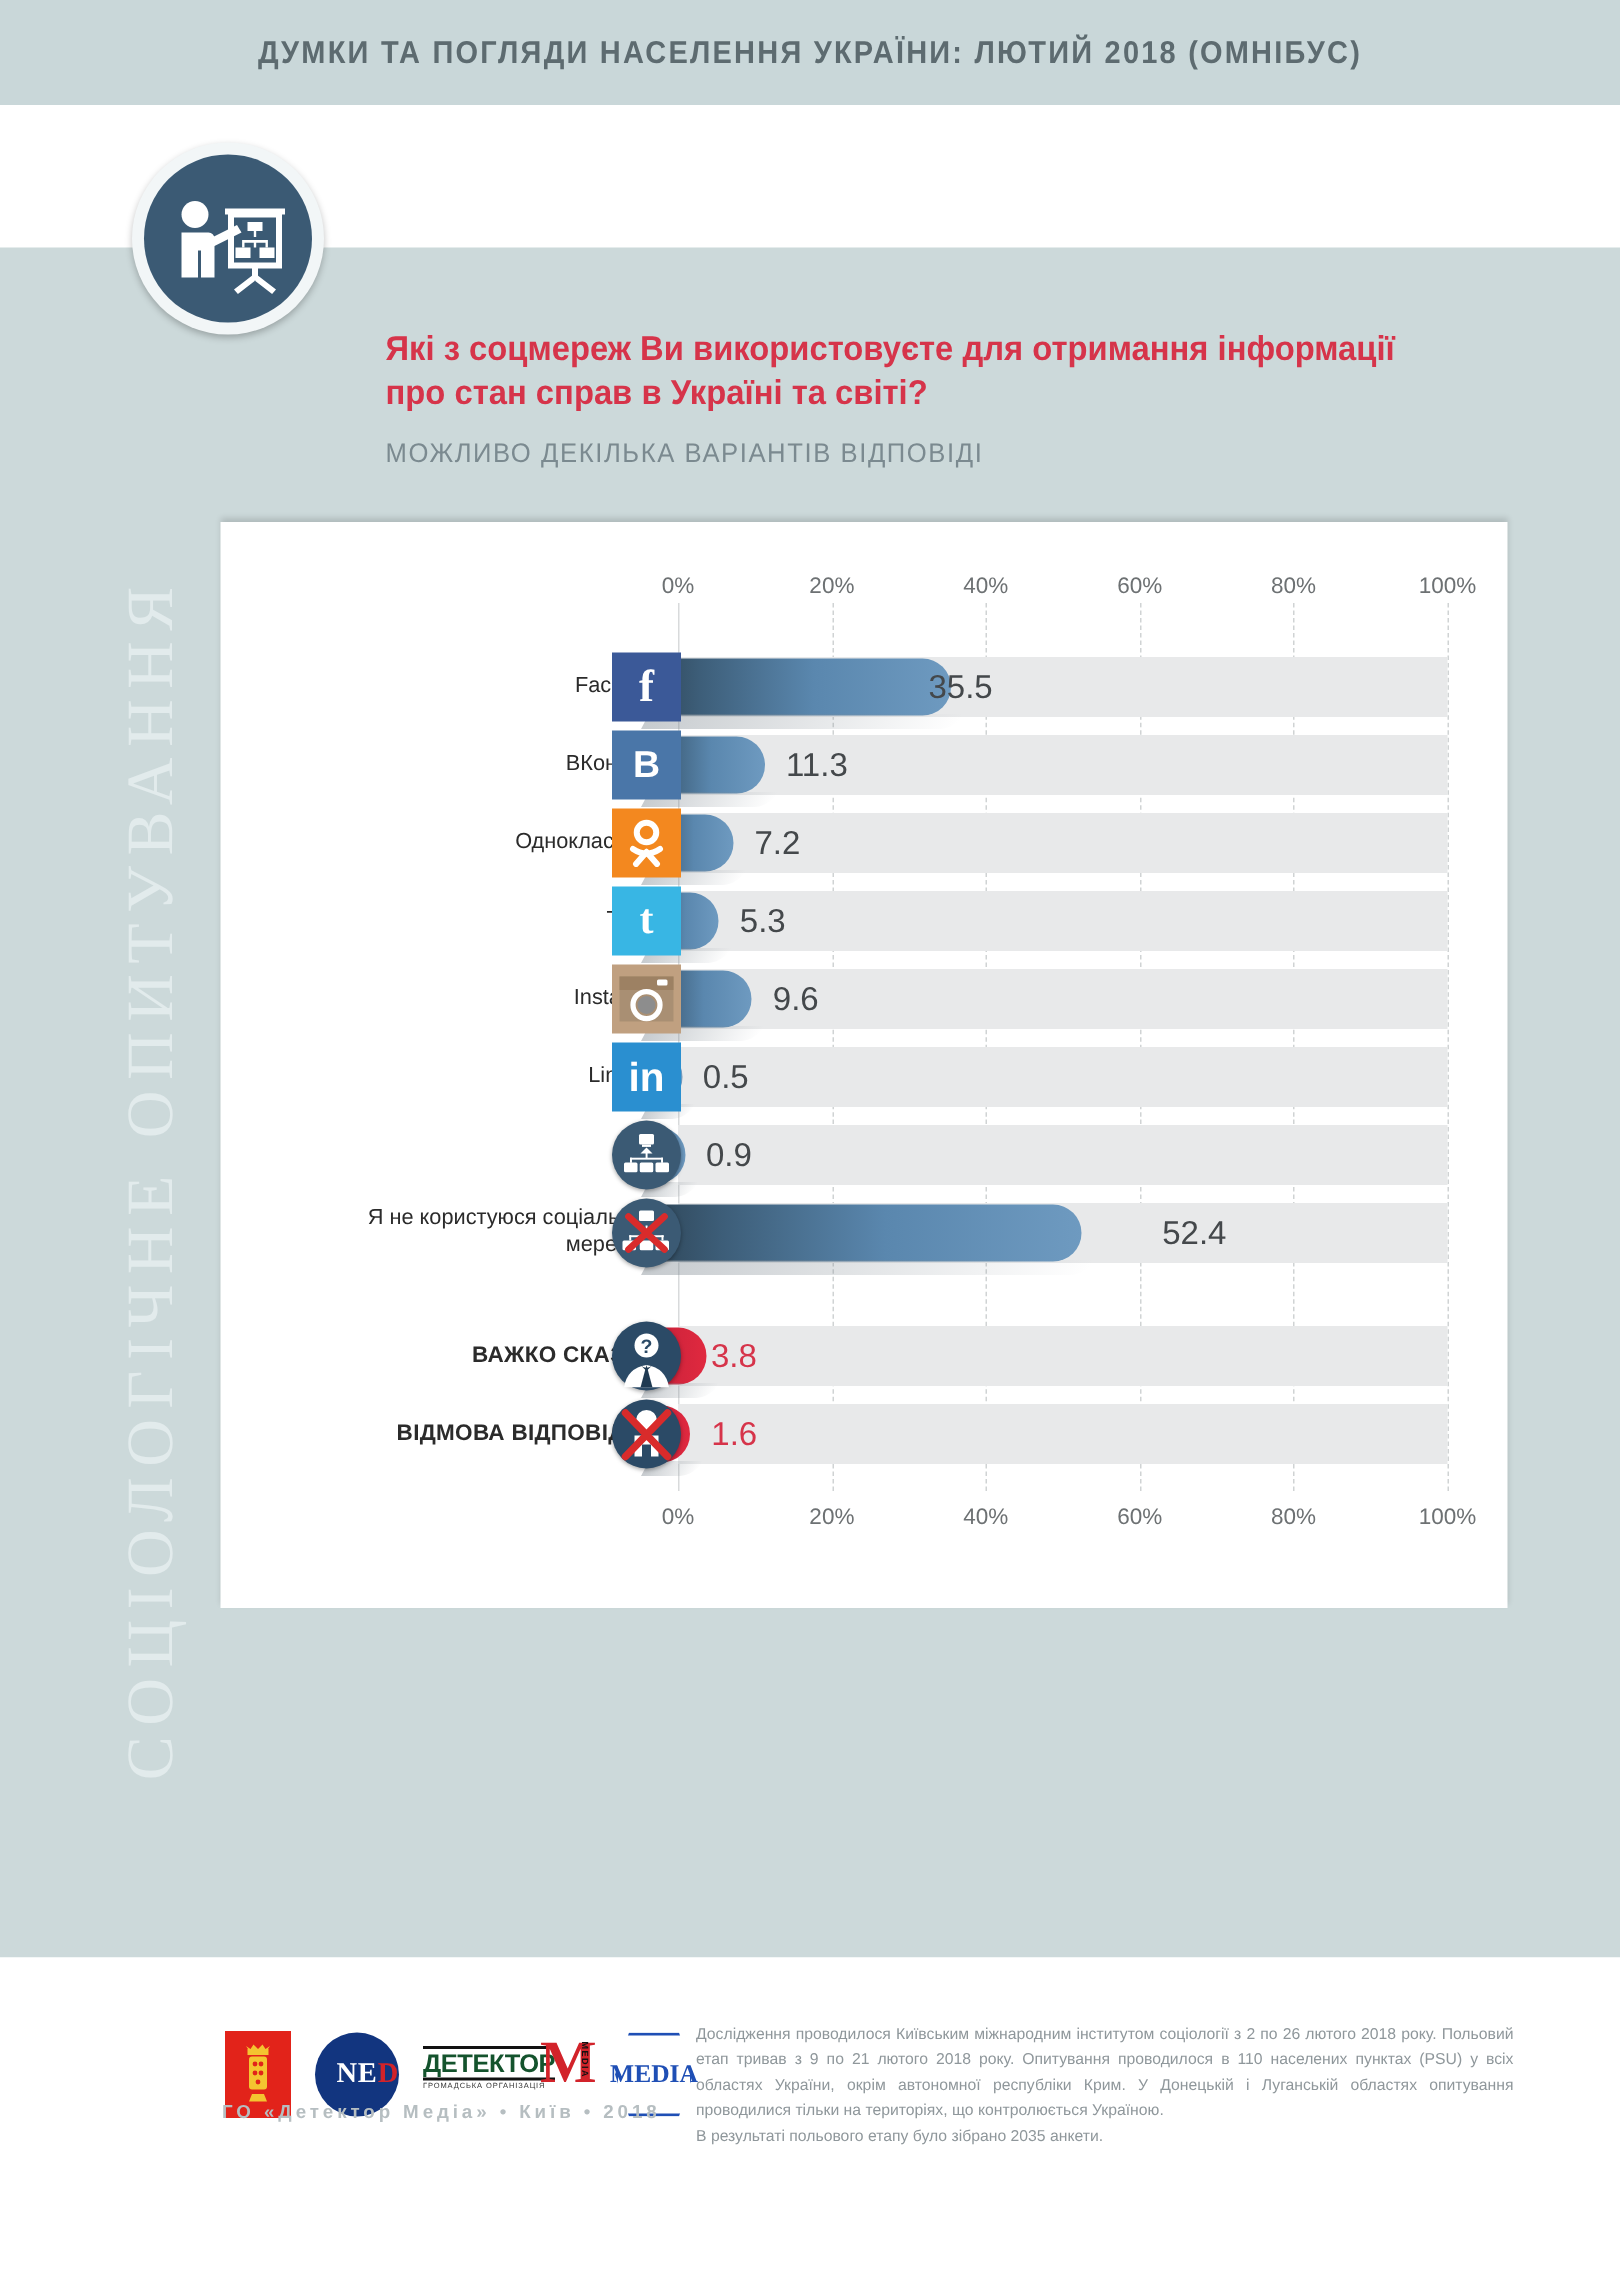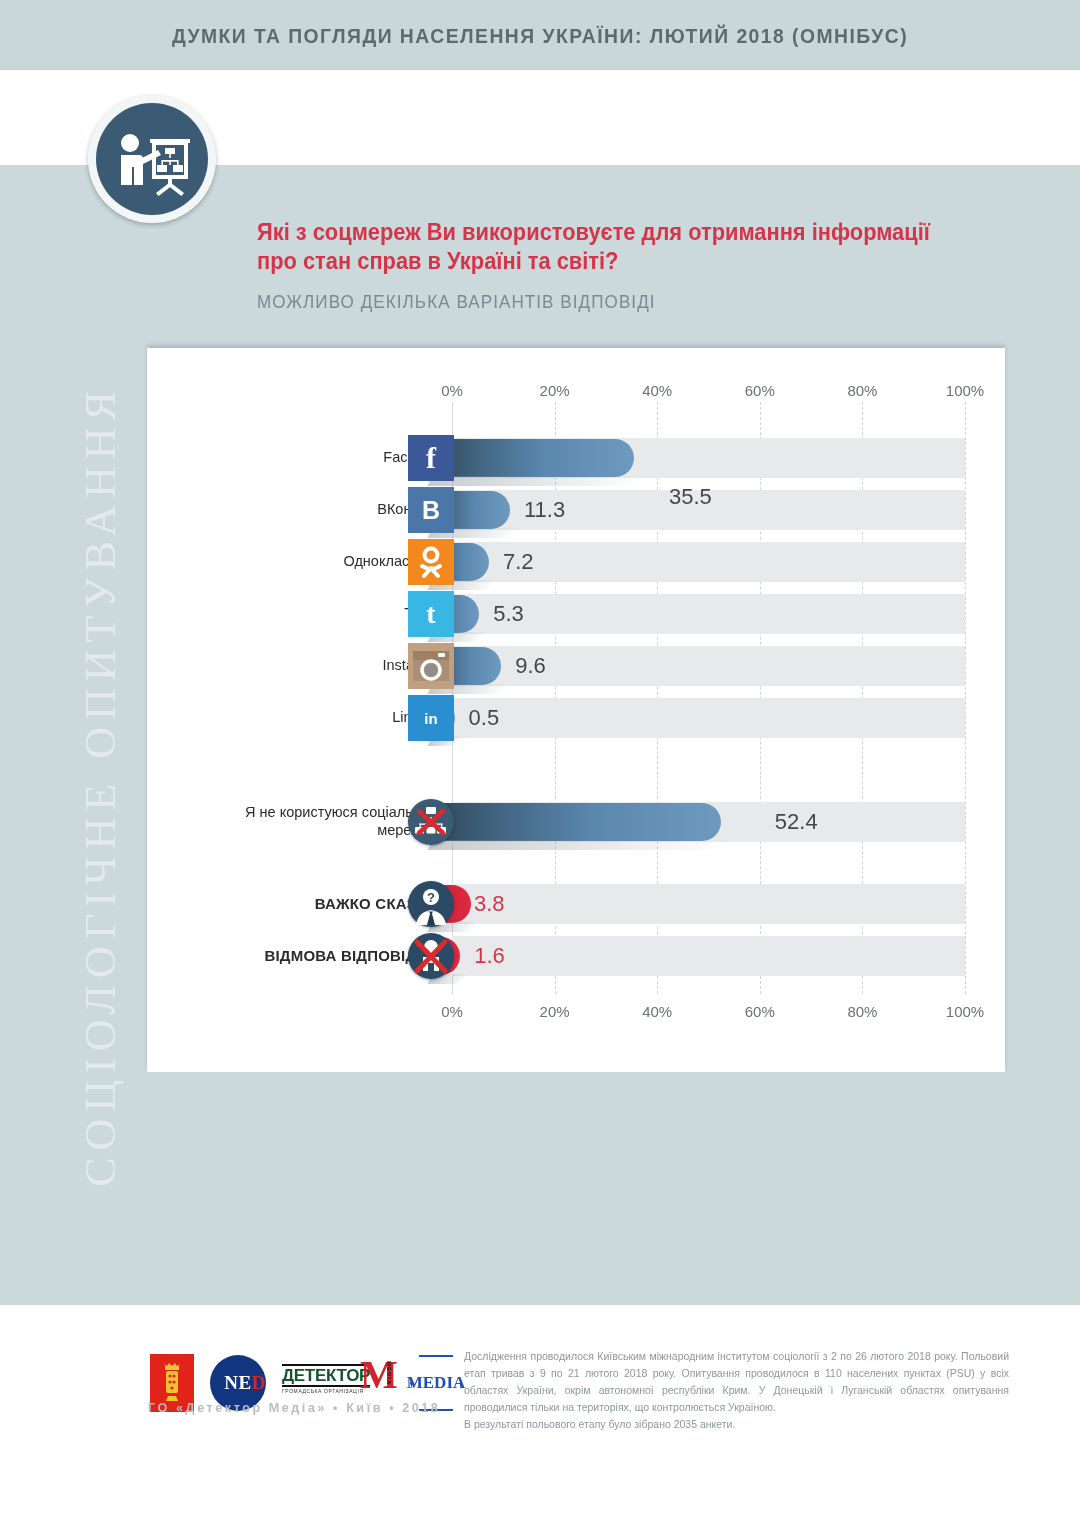--- a/index.html
+++ b/index.html
@@ -262,21 +262,21 @@
       <div class="gridline" style="left: 818px;"></div>
       <div class="axis-tick axis-top" style="left: 818px;">100%</div>
       <div class="axis-tick axis-bot" style="left: 818px;">100%</div>
       <div class="row" style="top: 84px;">
         <div class="track"></div>
         <div class="bar" style="width: 204.115px;"></div>
         <div class="tile" style="background: rgb(59, 89, 152);">
           <span style="font-family:'Liberation Serif',serif;font-size:30px;line-height:1;font-weight:bold;">f</span>
         </div>
         <div class="row-label">Facebook</div>
-        <div class="value" style="left: 522px; margin-top: 39px;">35.5</div>
+        <div class="value" style="left: 472px;">35.5</div>
       </div>
       <div class="row" style="top: 136px;">
         <div class="track"></div>
         <div class="bar" style="width: 79.969px;"></div>
         <div class="tile" style="background: rgb(74, 118, 168);">
           <span style="font-size:25px;font-weight:bold;">B</span>
         </div>
         <div class="row-label">ВКонтакте</div>
         <div class="value" style="left: 376.969px;">11.3</div>
       </div>
@@ -314,24 +314,46 @@
             <circle cx="21" cy="25" r="6" fill="#8d8d8d"></circle>
           </svg>
         </div>
         <div class="row-label">Instagram</div>
         <div class="value" style="left: 368.248px;">9.6</div>
       </div>
       <div class="row" style="top: 344px;">
         <div class="track"></div>
         <div class="bar" style="width: 24.565px;"></div>
         <div class="tile" style="background: rgb(42, 143, 208);">
-          <span style="font-family:'Liberation Sans',sans-serif;font-size:15px;font-weight:bold;line-height:1;">in</span>
+          <span style="font-family:'Liberation Sans',sans-serif;font-size:27px;font-weight:bold;line-height:1;">in</span>
         </div>
         <div class="row-label">LinkedIn</div>
         <div class="value" style="left: 321.565px;">0.5</div>
+      </div>
+      <div class="row" style="top: 396px;">
+        <div class="track"></div>
+        <div class="bar" style="width: 26.617px;"></div>
+        <div class="tile circle" style="background: rgb(59, 90, 116);">
+          <svg width="32" height="30" viewBox="0 0 32 30">
+            <g fill="#fff">
+              <rect x="11" y="1" width="10" height="7" rx="1"></rect>
+              <rect x="13" y="8" width="6" height="1.6"></rect>
+              <rect x="1" y="20" width="9" height="6.5" rx="1"></rect>
+              <rect x="11.5" y="20" width="9" height="6.5" rx="1"></rect>
+              <rect x="22" y="20" width="9" height="6.5" rx="1"></rect>
+              <rect x="15.4" y="11" width="1.3" height="6"></rect>
+              <rect x="5" y="16.8" width="22" height="1.3"></rect>
+              <rect x="5" y="16.8" width="1.3" height="3.4"></rect>
+              <rect x="25.7" y="16.8" width="1.3" height="3.4"></rect>
+              <path d="M16 10 l-4 4 h8z"></path>
+            </g>
+          </svg>
+        </div>
+        <div class="row-label">Інше</div>
+        <div class="value" style="left: 323.617px;">0.9</div>
       </div>
       <div class="row" style="top: 448px;">
         <div class="track"></div>
         <div class="bar" style="width: 290.812px;"></div>
         <div class="tile circle" style="background: rgb(59, 90, 116);">
           <svg width="34" height="32" viewBox="0 0 34 32">
             <g fill="#fff">
               <rect x="12" y="1" width="10" height="7" rx="1"></rect>
               <rect x="1" y="21" width="9" height="6.5" rx="1"></rect>
               <rect x="12.5" y="21" width="9" height="6.5" rx="1"></rect>

